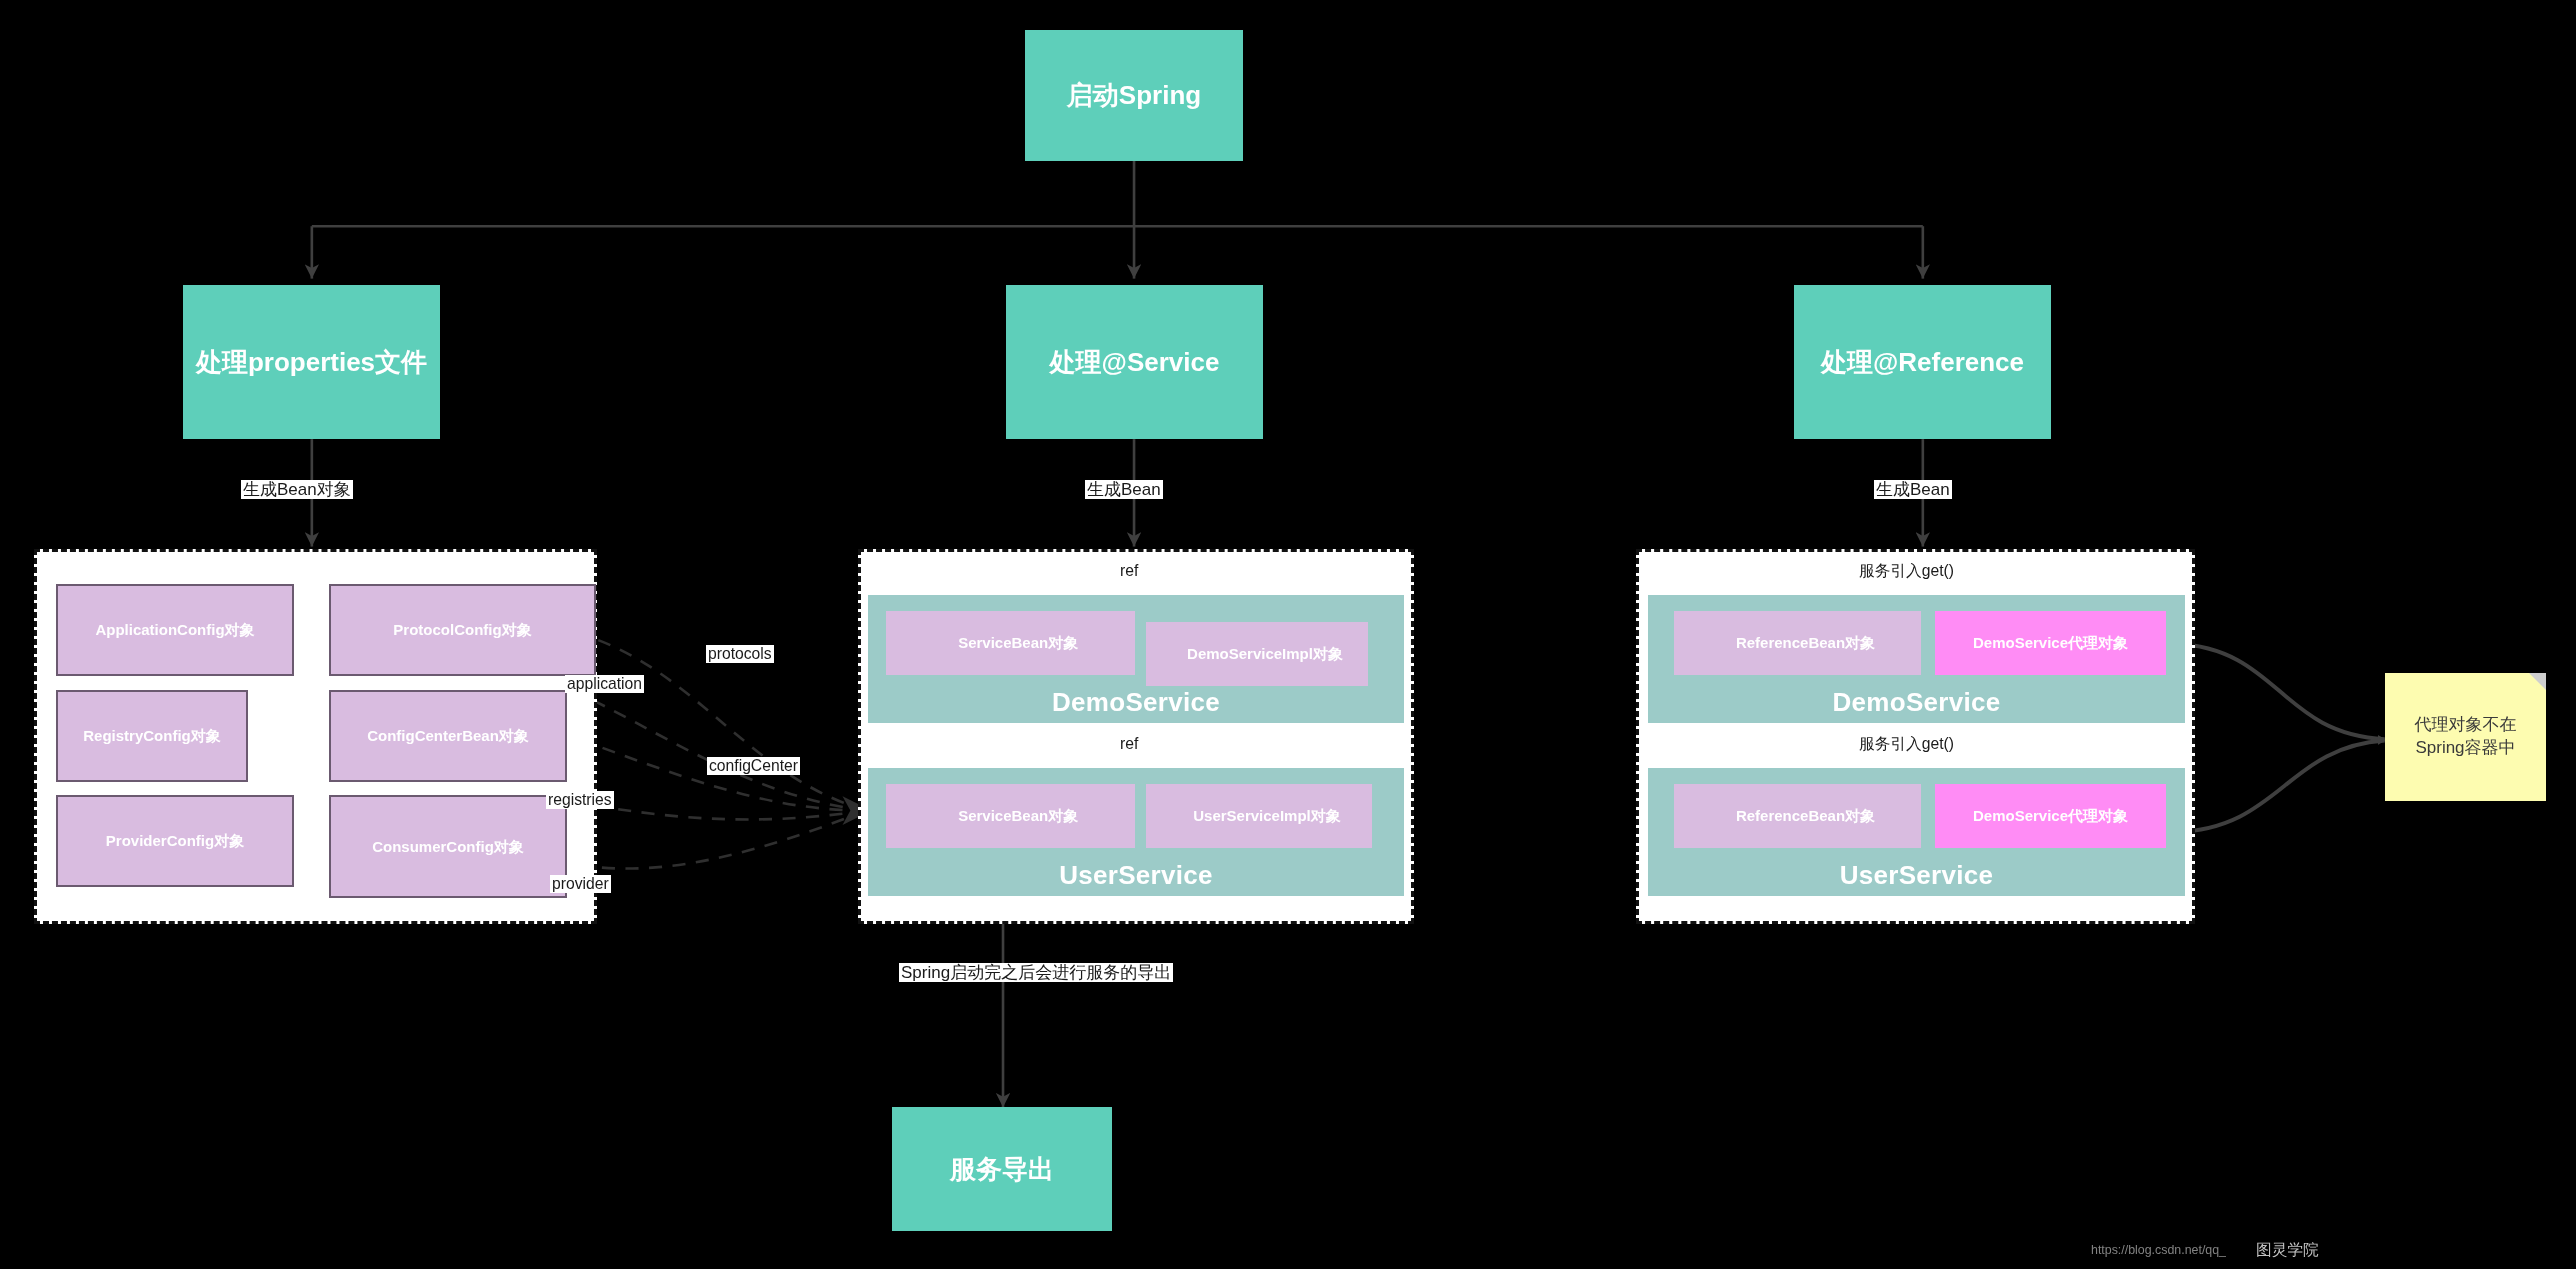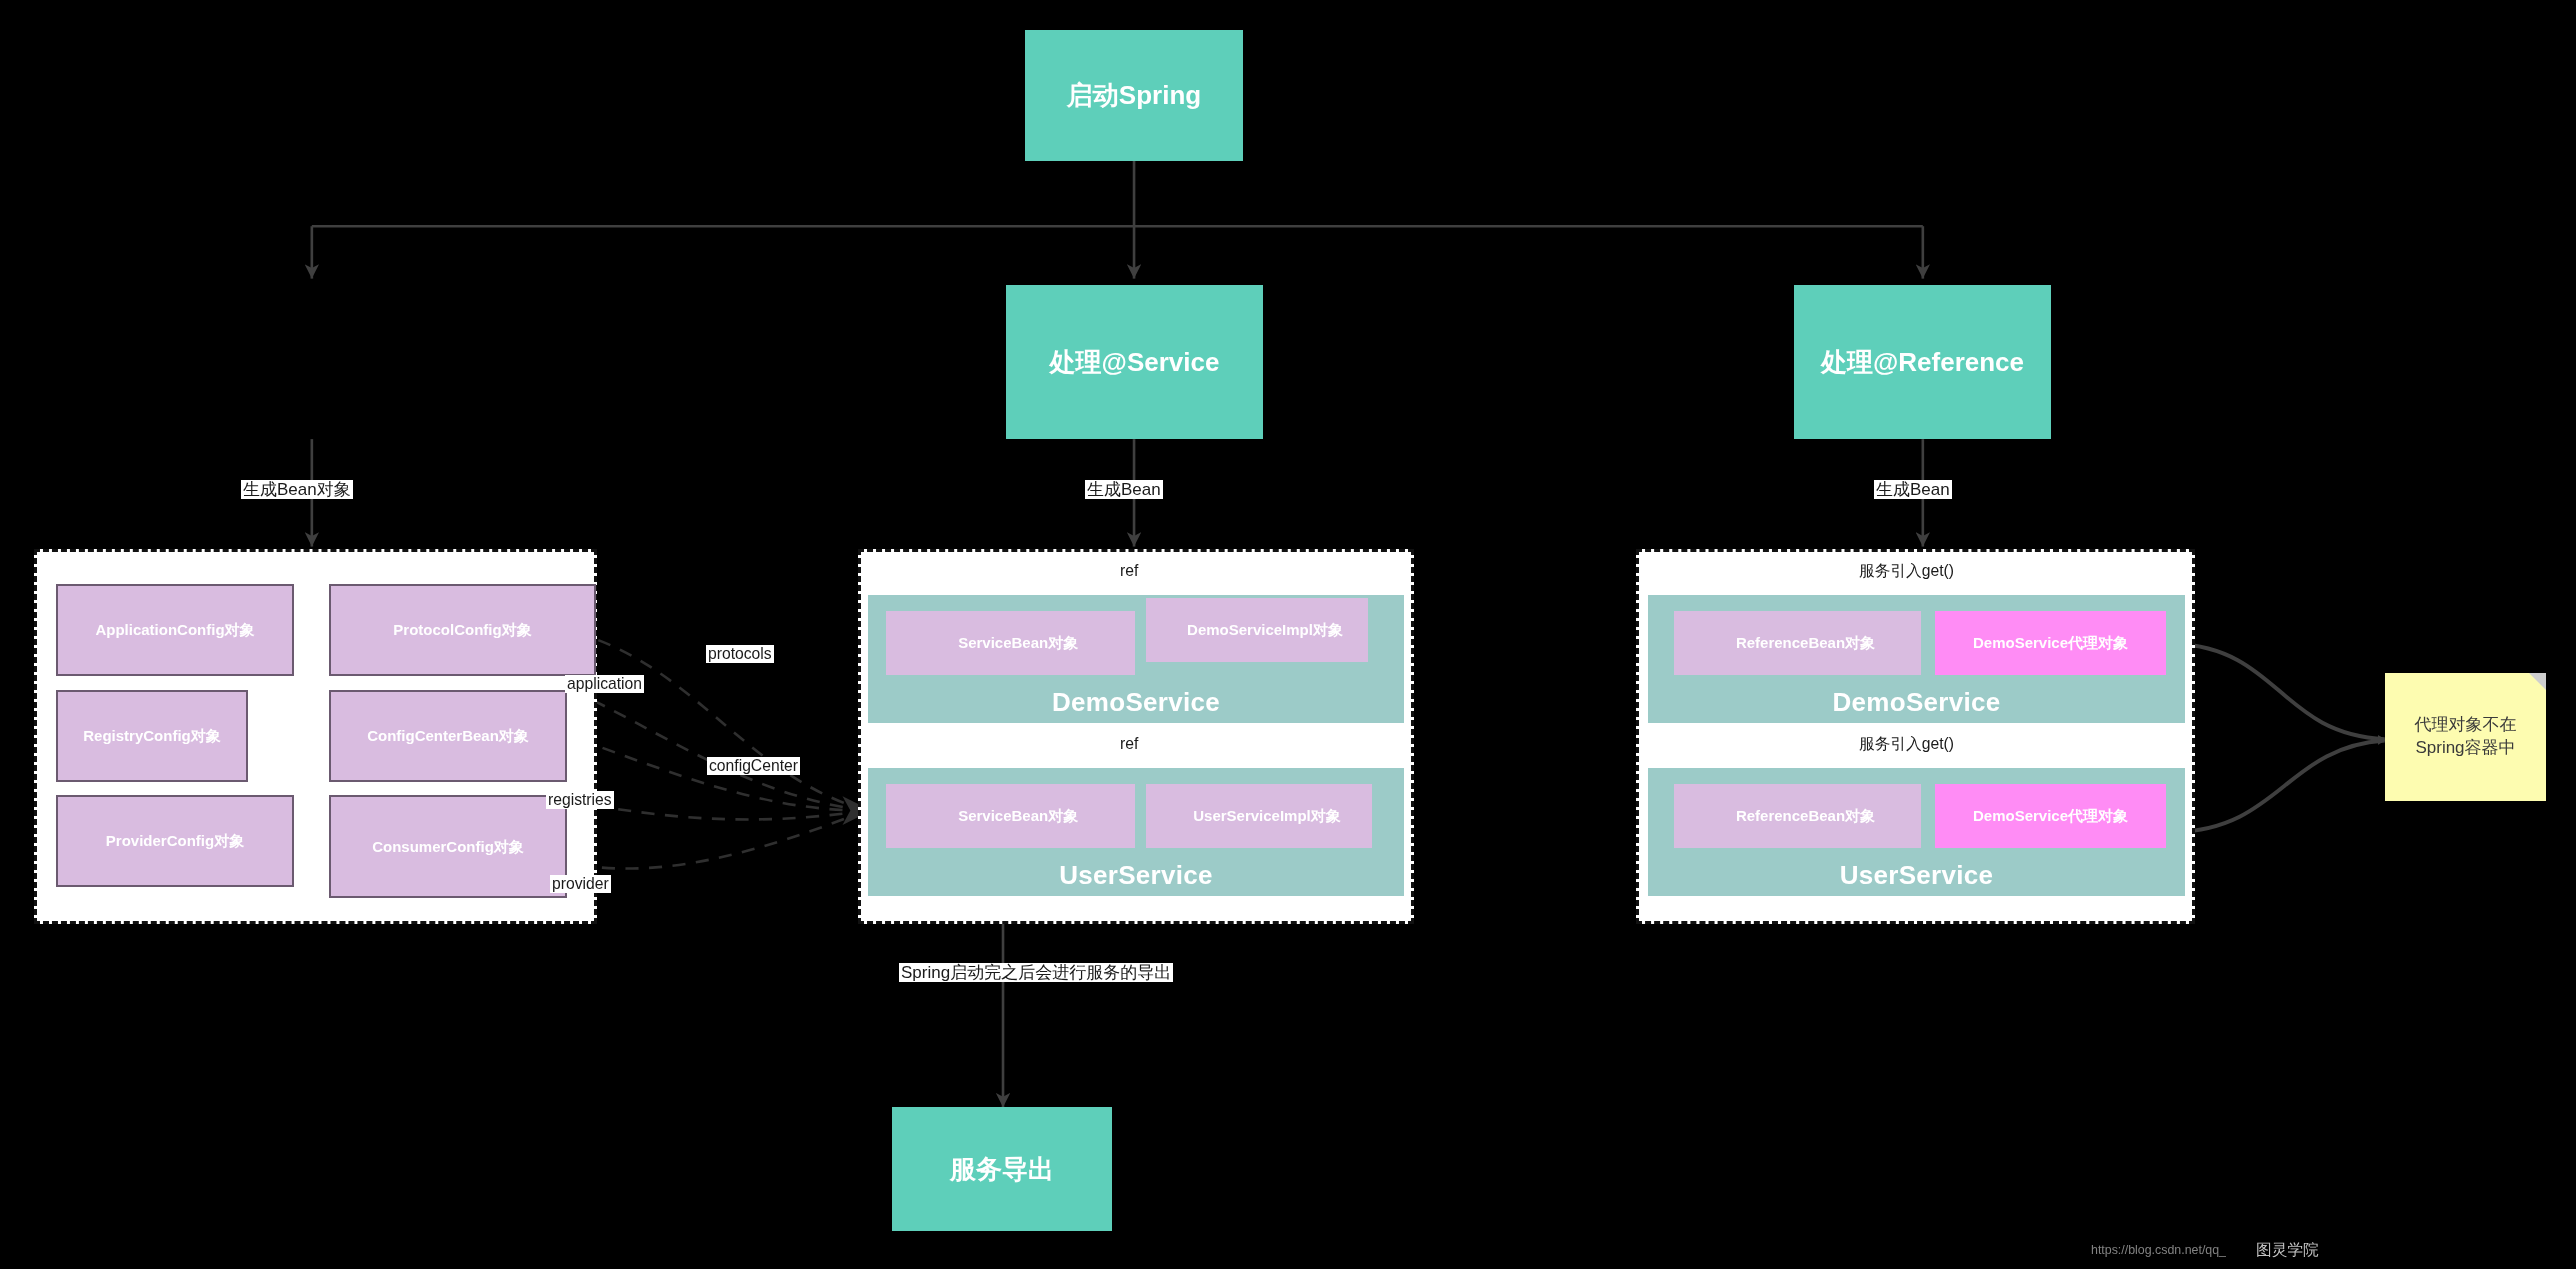--- a/index.html
+++ b/index.html
@@ -200,20 +200,21 @@
     </g>
 
     <g stroke="#3f3f3f" fill="none" stroke-width="6">
       <path d="M3320,982 C3480,990 3480,1120 3640,1128" marker-end="url(#arrowSolid)"></path>
       <path d="M3320,1270 C3480,1265 3490,1140 3640,1130" marker-end="url(#arrowSolid)"></path>
     </g>
   </svg>
 
   <div class="abs teal-box" style="left:1025px;top:30px;width:218px;height:131px;font-size:26px;">启动Spring</div>
 
+  <div class="abs teal-box" style="left:183px;top:285px;width:257px;height:154px;font-size:26px;">处理properties文件</div>
 
   <div class="abs teal-box" style="left:1006px;top:285px;width:257px;height:154px;font-size:26px;">处理@Service</div>
 
   <div class="abs teal-box" style="left:1794px;top:285px;width:257px;height:154px;font-size:26px;">处理@Reference</div>
 
   <div class="abs edge-label" style="left:241px;top:480px;">生成Bean对象</div>
 
   <div class="abs edge-label" style="left:1085px;top:480px;">生成Bean</div>
 
   <div class="abs edge-label" style="left:1874px;top:480px;">生成Bean</div>
@@ -232,21 +233,21 @@
   <div class="abs edge-label edge-label-sm" style="left:706px;top:645px;">protocols</div>
   <div class="abs edge-label edge-label-sm" style="left:565px;top:675px;">application</div>
   <div class="abs edge-label edge-label-sm" style="left:670px;top:757px;margin-left:37px;">configCenter</div>
   <div class="abs edge-label edge-label-sm" style="left:546px;top:791px;">registries</div>
   <div class="abs edge-label edge-label-sm" style="left:550px;top:875px;">provider</div>
 
   <div class="abs dashed-card" style="left:858px;top:549px;width:556px;height:375px;"></div>
 
   <div class="abs svc-group" style="left:868px;top:595px;width:536px;height:128px;">
     <div class="svc-slot slot-purple" style="left:17.7px;top:16.4px;width:233px;height:64px;">ServiceBean对象</div>
-    <div class="svc-slot slot-purple" style="left:278px;top:3px;width:206px;height:64px;">DemoServiceImpl对象</div>
+    <div class="svc-slot slot-purple" style="left:278px;top:27px;width:206px;height:64px;">DemoServiceImpl对象</div>
     <div class="svc-title">DemoService</div>
   </div>
 
   <div class="abs svc-group" style="left:868px;top:768px;width:536px;height:128px;">
     <div class="svc-slot slot-purple" style="left:17.7px;top:16.4px;width:233px;height:64px;">ServiceBean对象</div>
     <div class="svc-slot slot-purple" style="left:278px;top:16.4px;width:210px;height:64px;">UserServiceImpl对象</div>
     <div class="svc-title">UserService</div>
   </div>
 
   <div class="abs edge-label edge-label-sm" style="left:1118px;top:562px;">ref</div>

